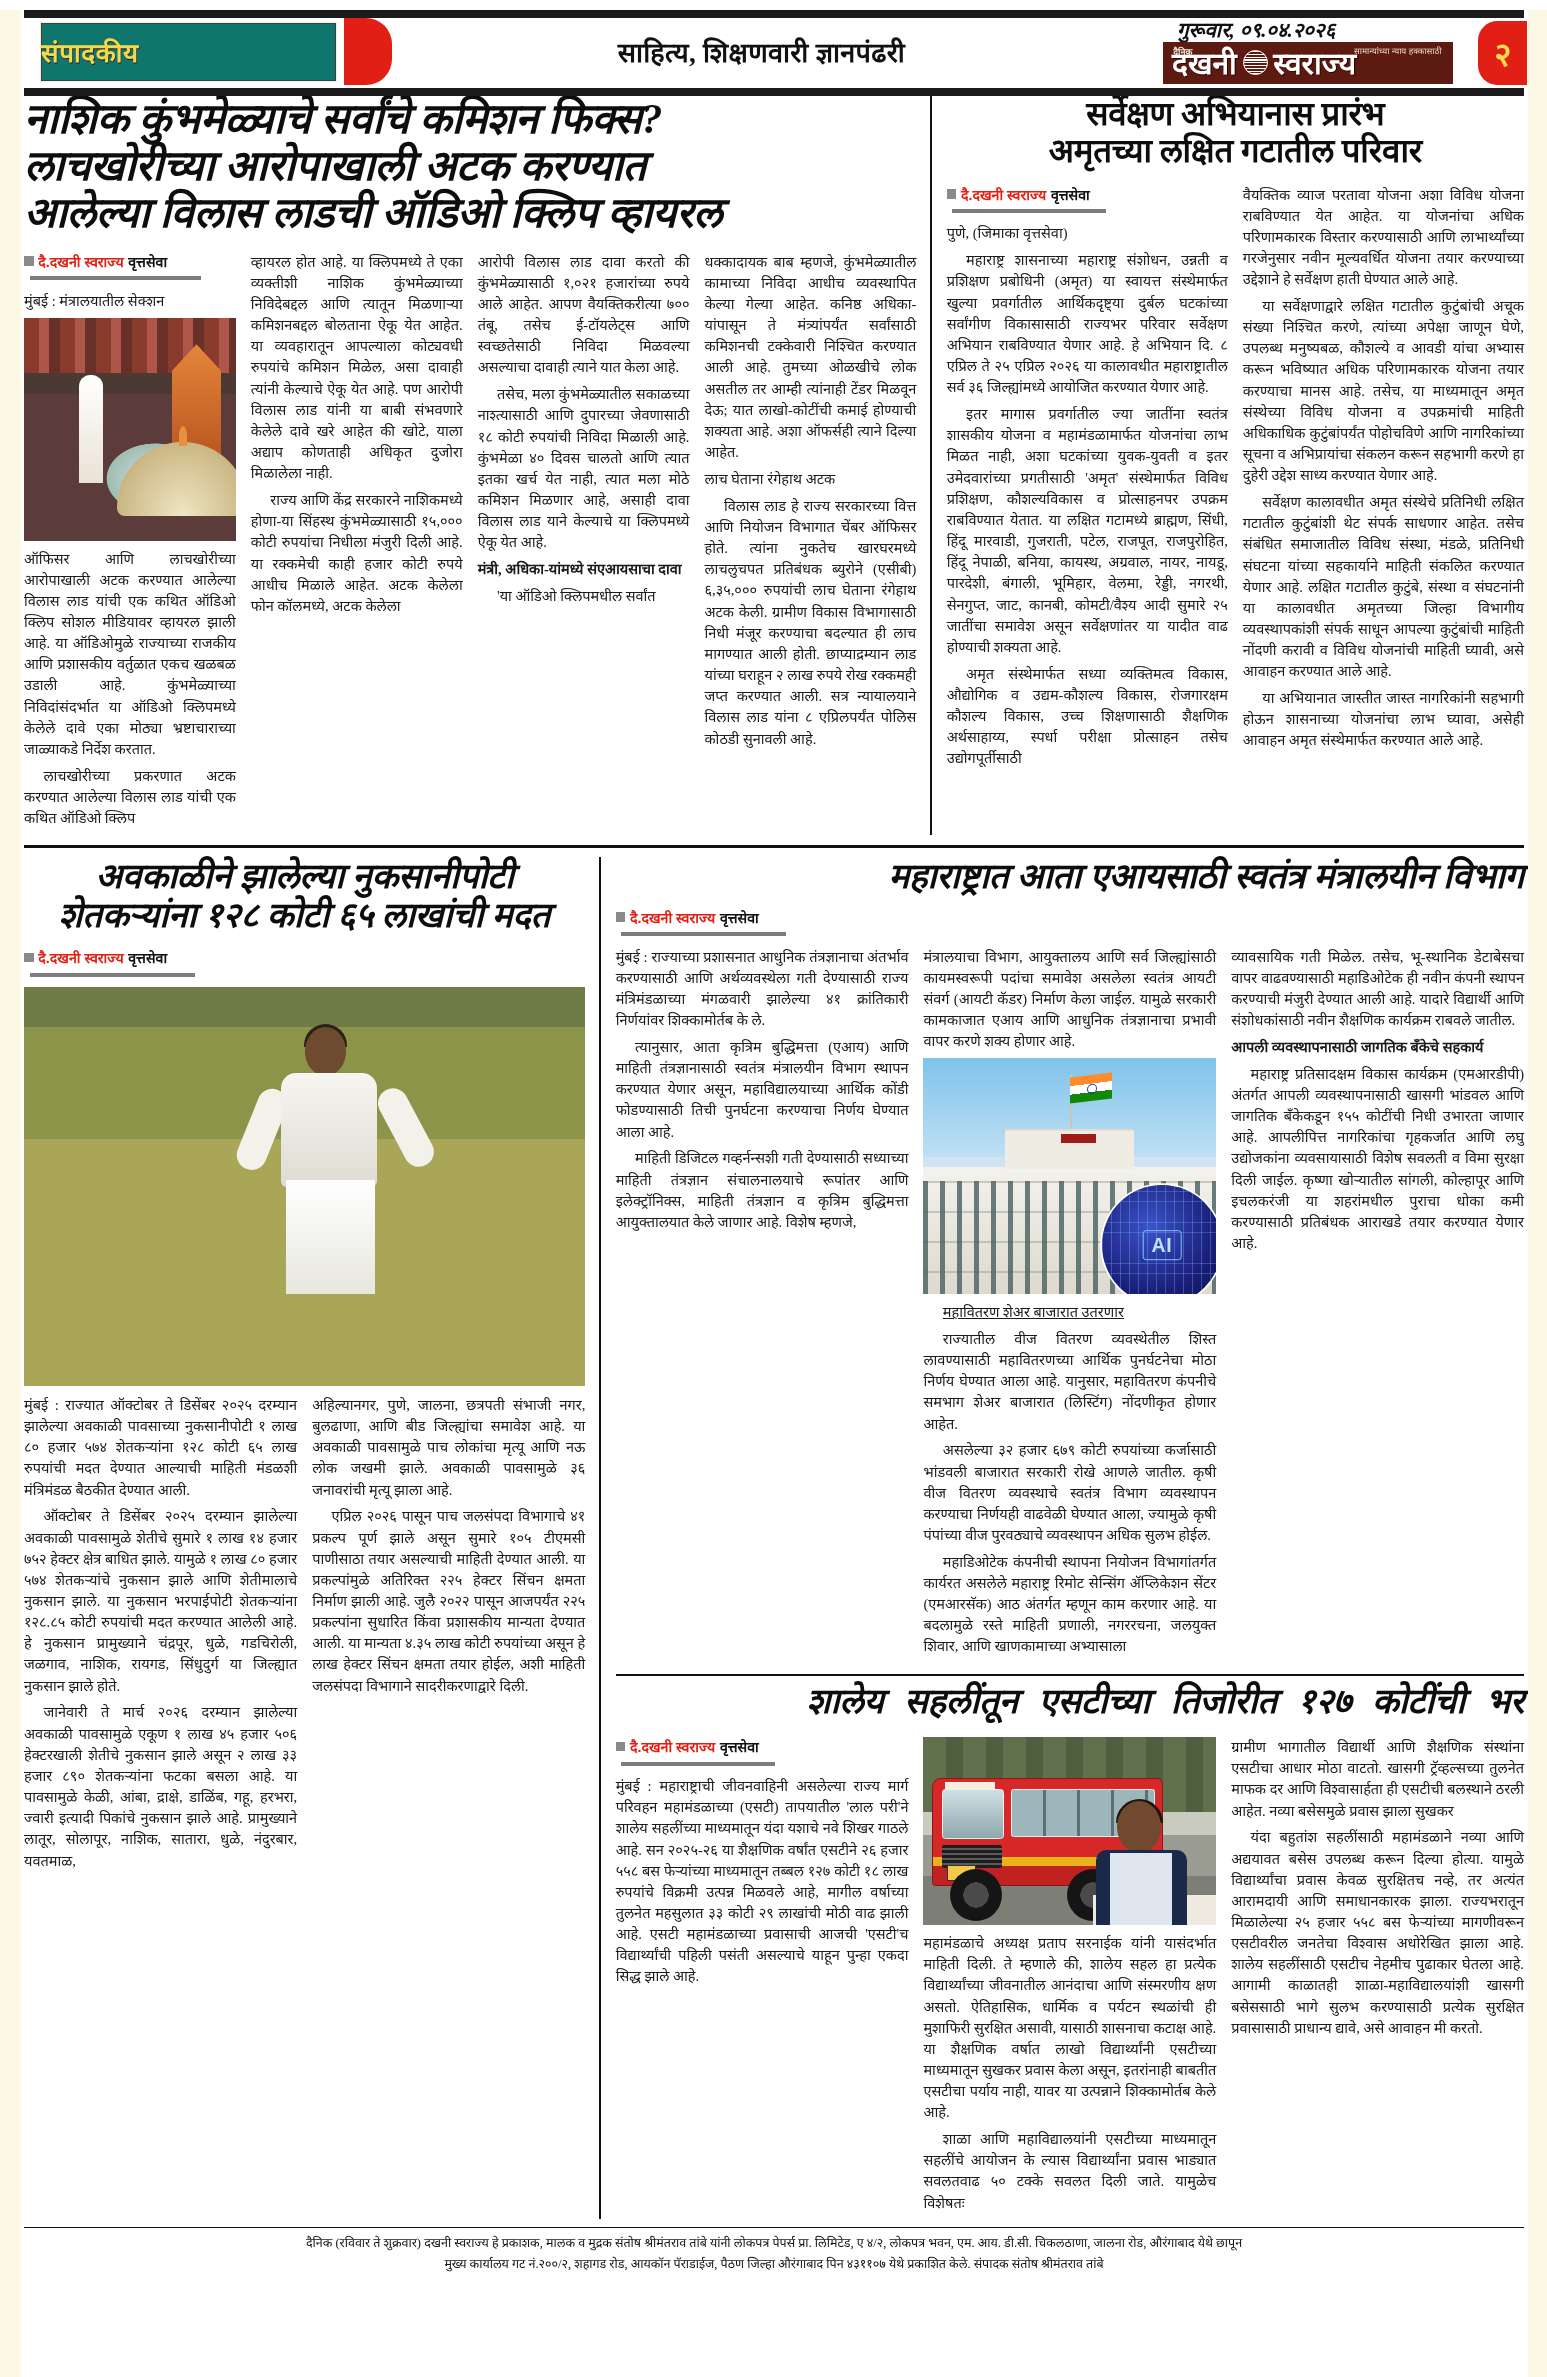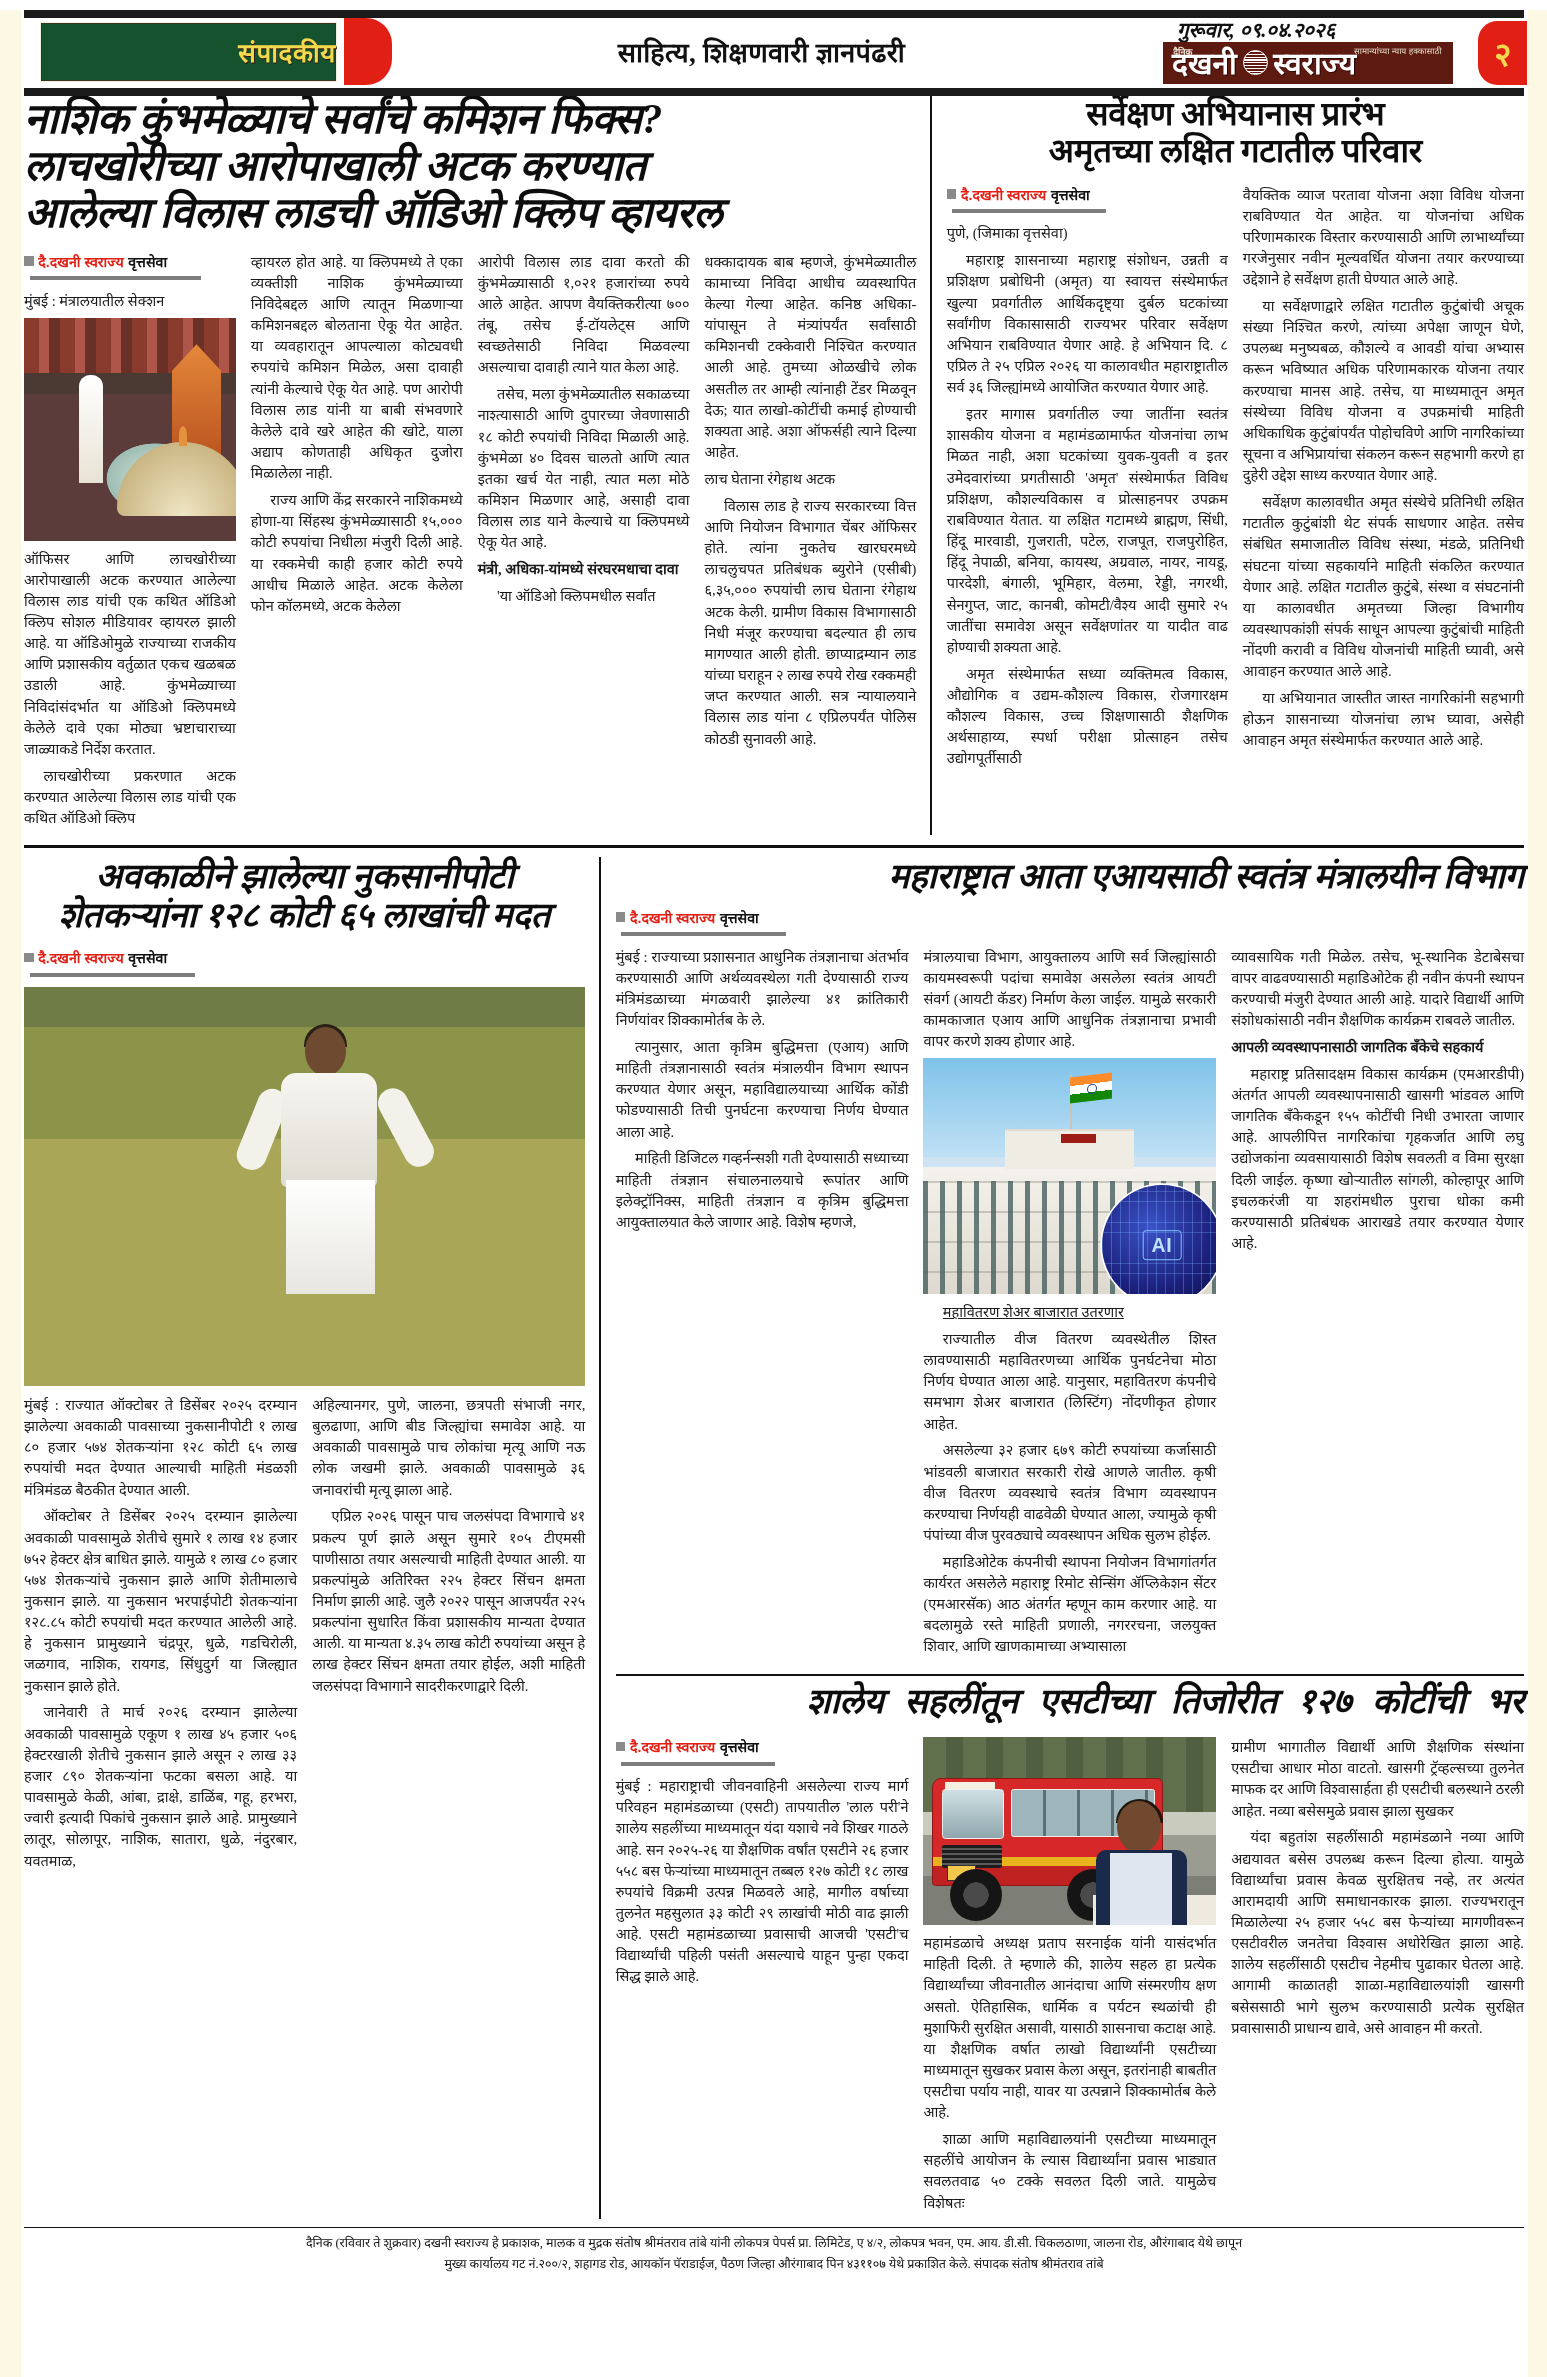--- a/index.html
+++ b/index.html
@@ -19,22 +19,22 @@
   .rail{position:absolute;top:0;bottom:0;width:20.5px;background:#fdf8e4;}
   .rail.left{left:0;} .rail.right{right:0;}
 
   
   .masthead{position:relative;margin:10.3px 24px 0 24px;}
   .mh-topbar{height:8px;background:#1b1b1b;}
   .mh-botbar{height:8px;background:#1b1b1b;margin-top:2.3px;}
   .mh-body{position:relative;height:67px;background:#fff;display:flex;align-items:stretch;}
   .section-tag{
     position:relative;margin:3.4px 0 3.4px 16px;width:295px;
-    background:#14532d;border:1.7px solid #f2efe0;
-    display:flex;align-items:center;justify-content:flex-end;
+    background:#0f766e;border:1.7px solid #f2efe0;
+    display:flex;align-items:center;justify-content:flex-start;
     box-shadow:0 0 0 0.6px #5d1a11 inset;
   }
   .section-tag span{
     color:#f3d94e;font-family:"Liberation Sans","DejaVu Sans",sans-serif;
     font-weight:700;font-size:26px;letter-spacing:0.6px;
     text-shadow:0.6px 0.6px 0 #3d0f09;
   }
   .red-wedge{
     width:48px;margin:0 0 0 6.8px;background:#e21f14;
     border-radius:0 26px 26px 0;
@@ -369,21 +369,21 @@
             </div>
 
             <div class="col">
               <p class="body">व्हायरल होत आहे. या क्लिपमध्ये ते एका व्यक्तीशी नाशिक कुंभमेळ्याच्या निविदेबद्दल आणि त्यातून मिळणाऱ्या कमिशनबद्दल बोलताना ऐकू येत आहेत. या व्यवहारातून आपल्याला कोट्यवधी रुपयांचे कमिशन मिळेल, असा दावाही त्यांनी केल्याचे ऐकू येत आहे. पण आरोपी विलास लाड यांनी या बाबी संभवणारे केलेले दावे खरे आहेत की खोटे, याला अद्याप कोणताही अधिकृत दुजोरा मिळालेला नाही.</p>
               <p class="body indent">राज्य आणि केंद्र सरकारने नाशिकमध्ये होणा-या सिंहस्थ कुंभमेळ्यासाठी १५,००० कोटी रुपयांचा निधीला मंजुरी दिली आहे. या रक्कमेची काही हजार कोटी रुपये आधीच मिळाले आहेत. अटक केलेला फोन कॉलमध्ये, अटक केलेला</p>
             </div>
 
             <div class="col">
               <p class="body">आरोपी विलास लाड दावा करतो की कुंभमेळ्यासाठी १,०२१ हजारांच्या रुपये आले आहेत. आपण वैयक्तिकरीत्या ७०० तंबू, तसेच ई-टॉयलेट्स आणि स्वच्छतेसाठी निविदा मिळवल्या असल्याचा दावाही त्याने यात केला आहे.</p>
               <p class="body indent">तसेच, मला कुंभमेळ्यातील सकाळच्या नाश्त्यासाठी आणि दुपारच्या जेवणासाठी १८ कोटी रुपयांची निविदा मिळाली आहे. कुंभमेळा ४० दिवस चालतो आणि त्यात इतका खर्च येत नाही, त्यात मला मोठे कमिशन मिळणार आहे, असाही दावा विलास लाड याने केल्याचे या क्लिपमध्ये ऐकू येत आहे.</p>
-              <p class="body" style="font-weight:700;">मंत्री, अधिका-यांमध्ये संरघरमधाचा दावा</p>
+              <p class="body" style="font-weight:700;">मंत्री, अधिका-यांमध्ये संएआयसाचा दावा</p>
               <p class="body indent">'या ऑडिओ क्लिपमधील सर्वांत</p>
             </div>
 
             <div class="col">
               <p class="body">धक्कादायक बाब म्हणजे, कुंभमेळ्यातील कामाच्या निविदा आधीच व्यवस्थापित केल्या गेल्या आहेत. कनिष्ठ अधिका-यांपासून ते मंत्र्यांपर्यंत सर्वांसाठी कमिशनची टक्केवारी निश्चित करण्यात आली आहे. तुमच्या ओळखीचे लोक असतील तर आम्ही त्यांनाही टेंडर मिळवून देऊ; यात लाखो-कोटींची कमाई होण्याची शक्यता आहे. अशा ऑफर्सही त्याने दिल्या आहेत.</p>
               <p class="body" style="font-weight:400;">लाच घेताना रंगेहाथ अटक</p>
               <p class="body indent">विलास लाड हे राज्य सरकारच्या वित्त आणि नियोजन विभागात चेंबर ऑफिसर होते. त्यांना नुकतेच खारघरमध्ये लाचलुचपत प्रतिबंधक ब्युरोने (एसीबी) ६,३५,००० रुपयांची लाच घेताना रंगेहाथ अटक केली. ग्रामीण विकास विभागासाठी निधी मंजूर करण्याचा बदल्यात ही लाच मागण्यात आली होती. छाप्याद्रम्यान लाड यांच्या घराहून २ लाख रुपये रोख रक्कमही जप्त करण्यात आली. सत्र न्यायालयाने विलास लाड यांना ८ एप्रिलपर्यंत पोलिस कोठडी सुनावली आहे.</p>
             </div>
           </div>
         </div>

